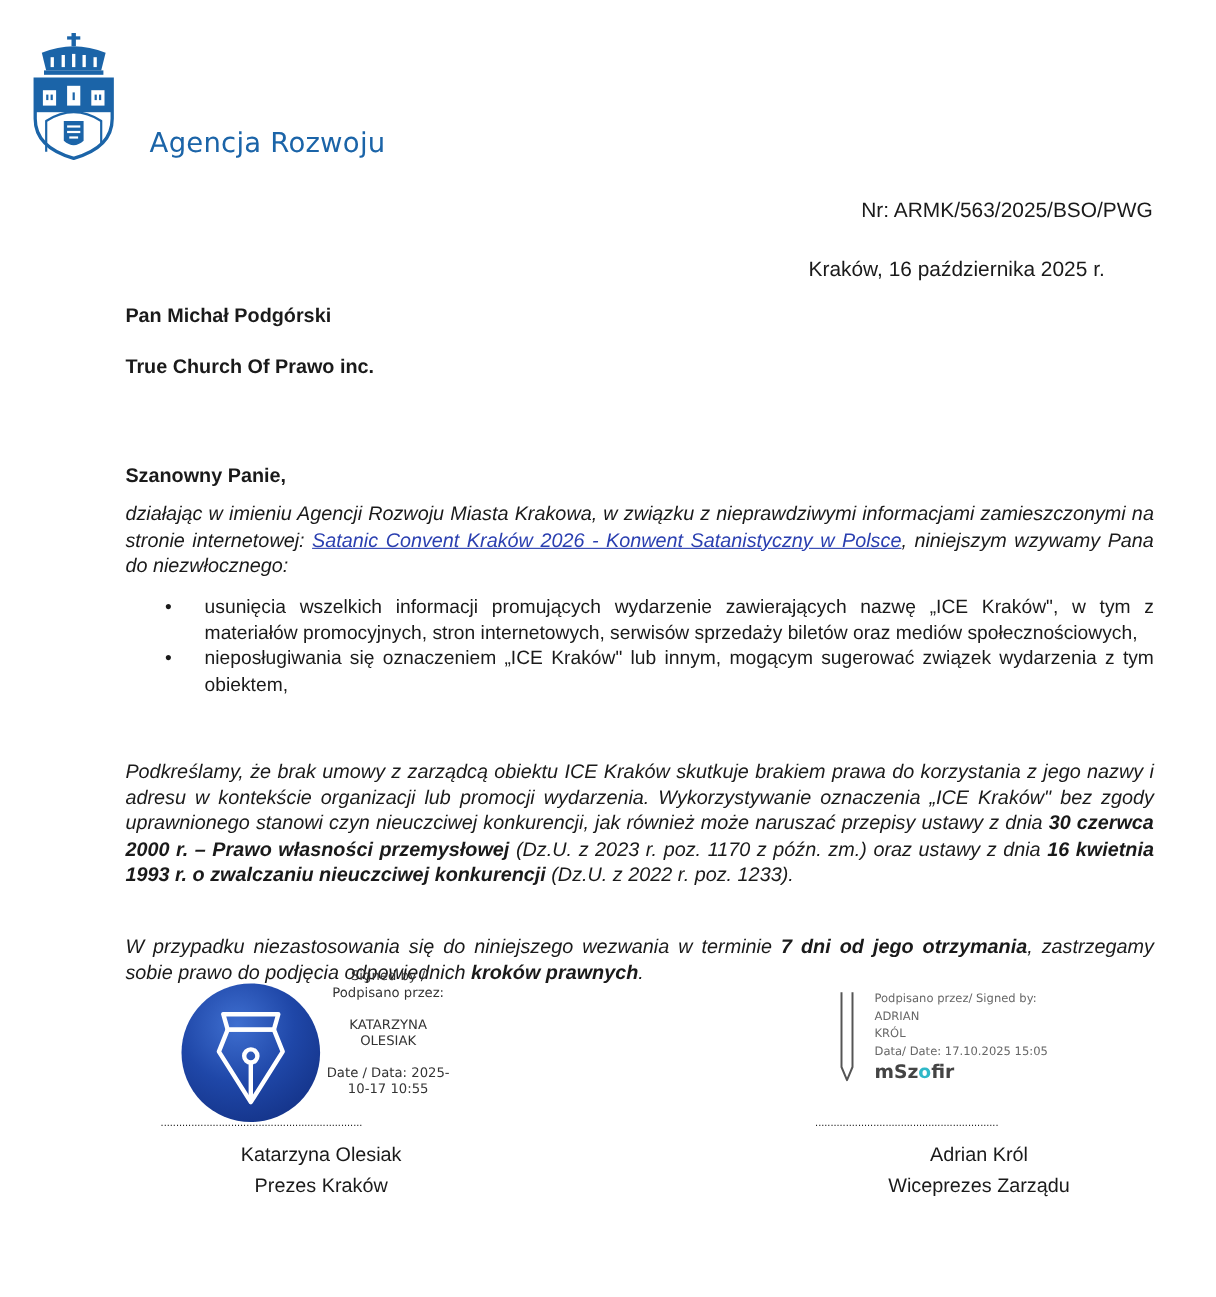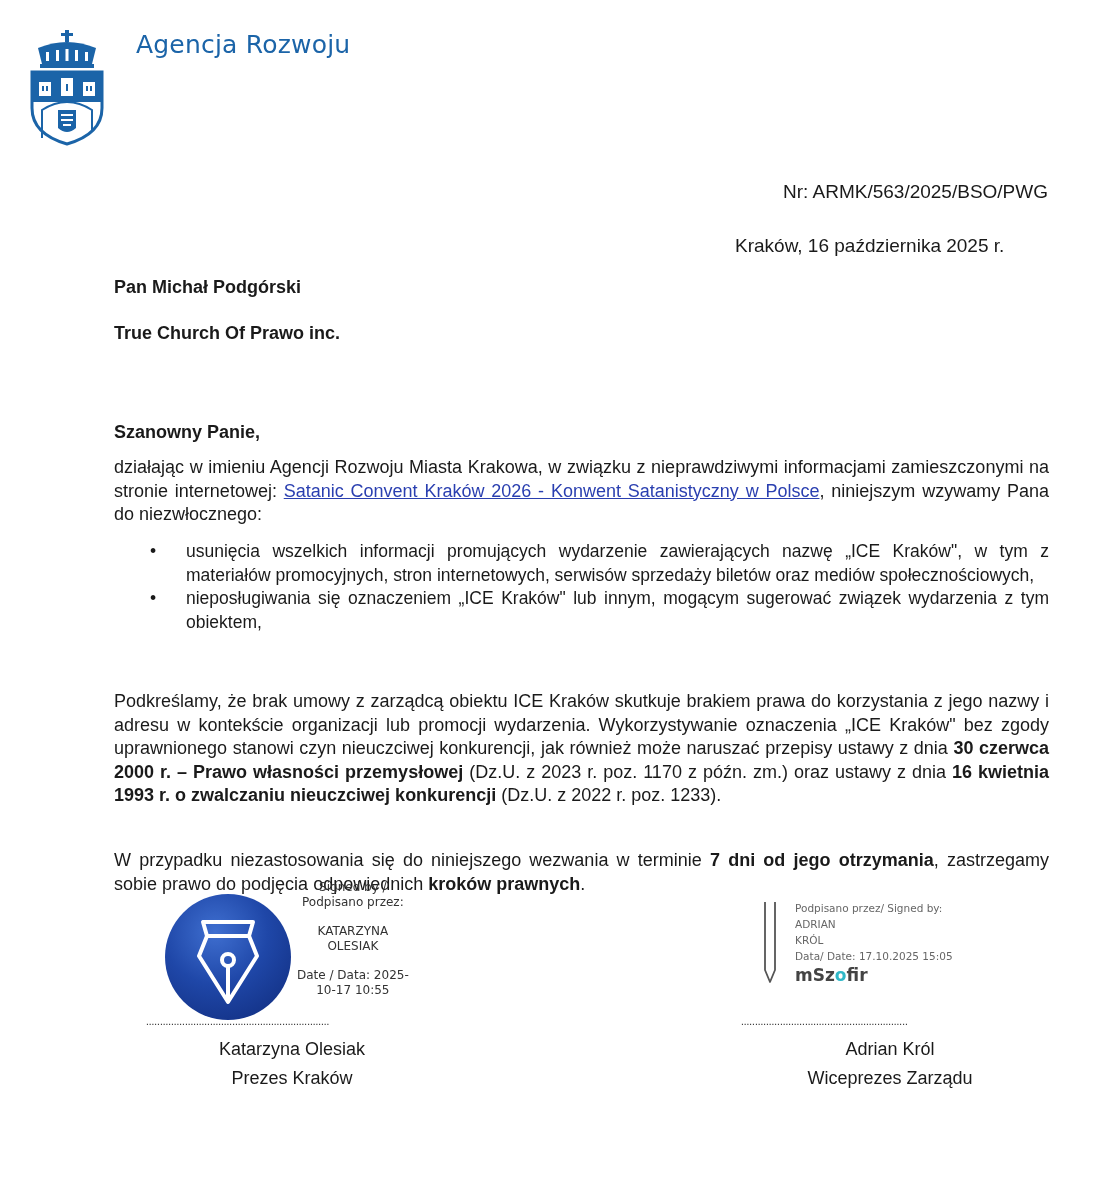--- a/index.html
+++ b/index.html
@@ -1,35 +1,36 @@
 <!DOCTYPE html>
 <html><head>
 <meta charset="utf-8">
 <style>
   html, body { margin: 0; padding: 0; background: #ffffff; }
   body {
     width: 1105px; height: 1179px; position: relative; overflow: hidden;
     font-family: "Liberation Sans", "DejaVu Sans", sans-serif;
     color: #1a1a1a;
   }
-  .logo { position: absolute; left: 28px; top: 28px; display: flex; align-items: flex-start; }
+  .logo { position: absolute; left: 28px; top: 28px; display: flex; align-items: flex-end; }
   .crest { width: 78px; height: 118px; }
   .logo-text {
     margin-left: 30px; color: #1b64a8; font-family: "DejaVu Sans", sans-serif;
     font-size: 25px; line-height: 33px; letter-spacing: 0.2px;
   }
   .ref { position: absolute; right: 57px; top: 181px; font-size: 19px; }
   .date { position: absolute; left: 735px; top: 235px; font-size: 19px; }
   .recipient { position: absolute; left: 114px; font-size: 18px; font-weight: bold; }
   .r1 { top: 277px; }
   .r2 { top: 323px; }
   .salutation { position: absolute; left: 114px; top: 422px; font-size: 18px; font-weight: bold; }
   .body {
     position: absolute; left: 114px; width: 935px; font-size: 18px; line-height: 23.5px;
     text-align: justify;
+    font-style: italic;
   }
   .p1 { top: 456px; }
   .p1 a { color: #2a3fb0; text-decoration: underline; }
   .bullets { position: absolute; left: 114px; top: 540px; width: 935px; margin: 0; padding: 0; list-style: none; font-size: 17.5px; line-height: 23.5px; }
   .bullets li { position: relative; padding-left: 72px; text-align: justify; }
   .bullets li .dot { position: absolute; left: 36px; top: 0; }
   .p2 { top: 674px; margin-top: 16px; }
   .p3 { top: 849px; }
   .sig-left { position: absolute; left: 165px; top: 880px; width: 270px; height: 135px; text-align: center; }
   .pen-disc {

